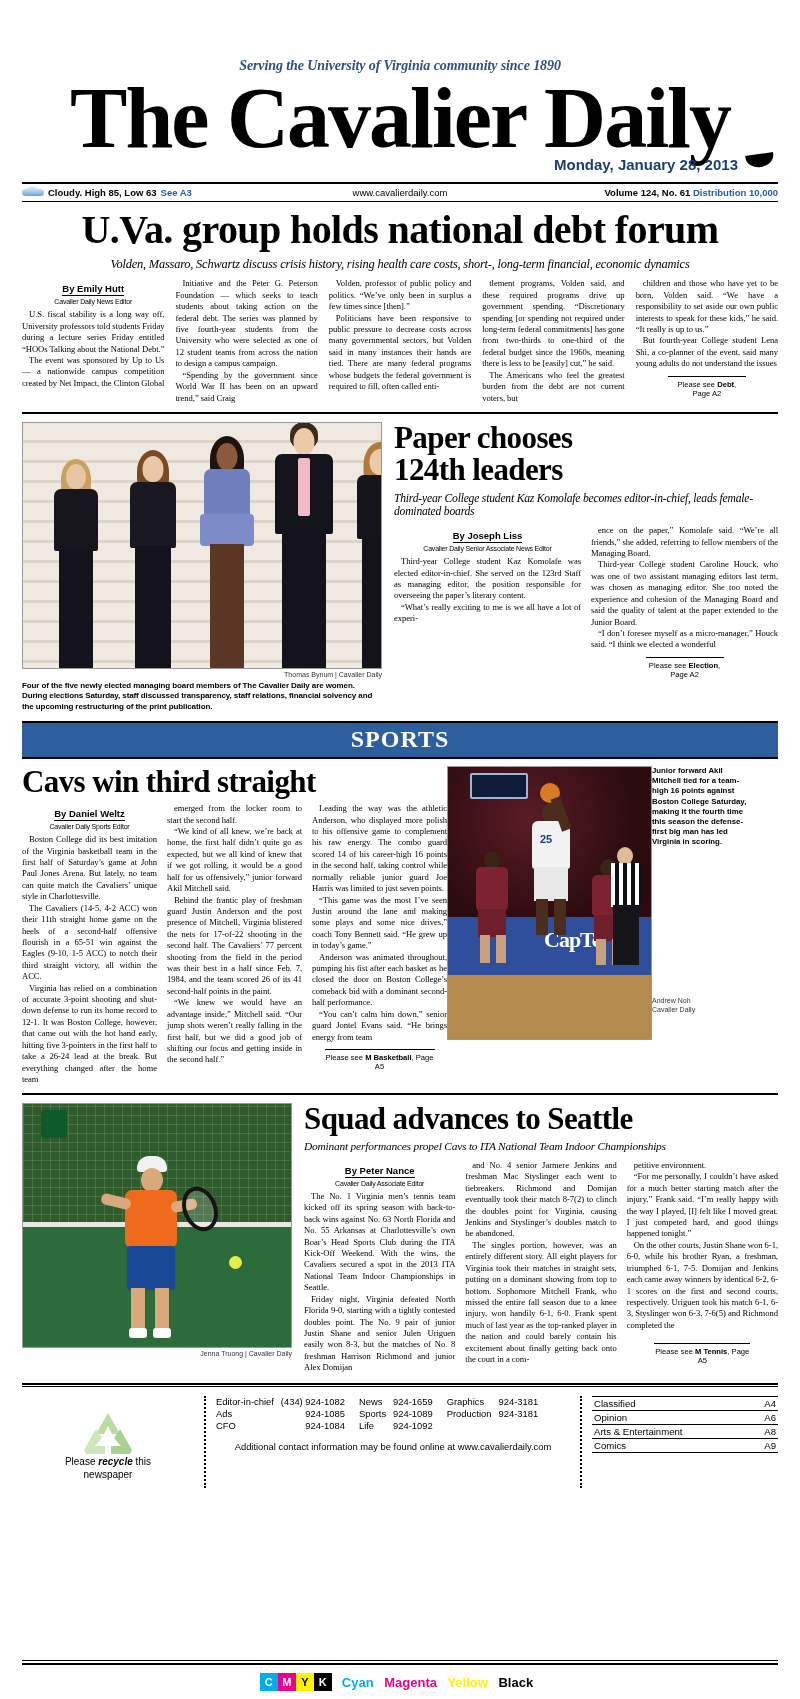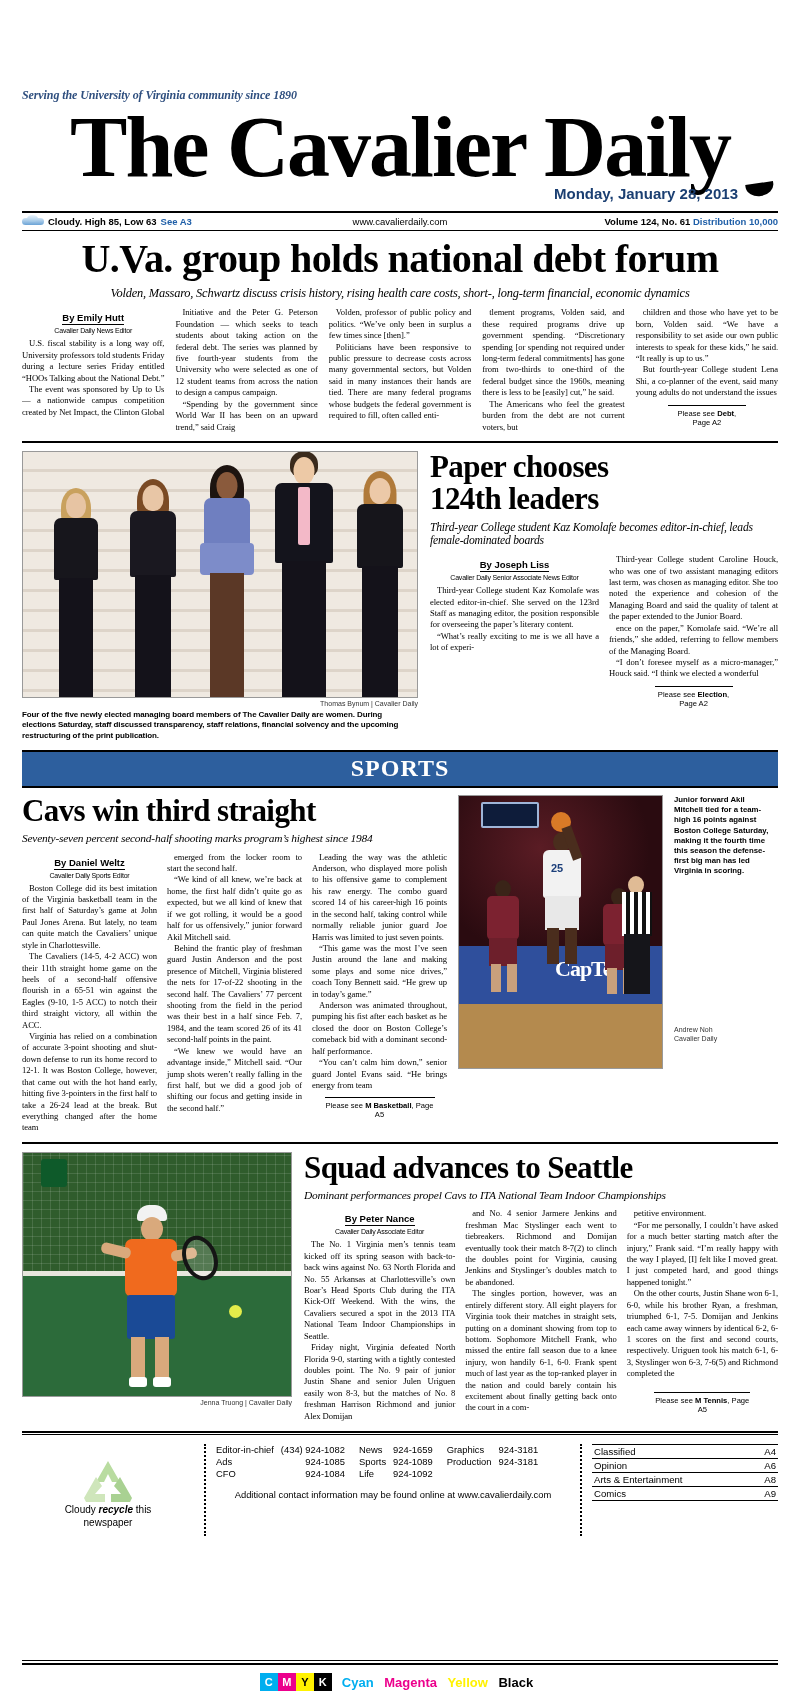--- a/index.html
+++ b/index.html
@@ -10,22 +10,22 @@
     font-family:"Liberation Serif", serif;
     color:#000;
     overflow:hidden;
   }
   .page { width:800px; height:1699px; position:relative; padding:0 22px; }
 
   
   .tagline {
     font-family:"Liberation Serif", serif;
     font-style:italic; font-weight:bold;
-    font-size:12px; color:#2f4f7f;
-    padding-top:88px; letter-spacing:-0.1px;
+    font-size:14px; color:#2f4f7f;
+    padding-top:58px; letter-spacing:-0.1px;text-align:center;
   }
   .nameplate {
     text-align:center;
     font-family:"Liberation Serif", serif;
     font-weight:bold;
     font-size:86px;
     line-height:0.95;
     letter-spacing:-2px;
     margin-top:4px;
     white-space:nowrap;
@@ -128,21 +128,21 @@
   
   .s1 { margin-top:8px; }
   .s1 .hl { font-size:40px; text-align:center; }
   .s1 .deck { text-align:center; margin-top:7px; font-size:12.4px; }
   .s1 .cols { display:flex; gap:11px; margin-top:7px; }
   .s1 .col { flex:1; }
 
   
   .s2wrap { margin-top:8px; border-top:2.5px solid #000; padding-top:8px; }
   .s2 { display:flex; gap:12px; }
-  .photoA { width:396px; }
+  .photoA { width:360px; }
   .photo-frame { border:1px solid #999; background:#d8cfc6; position:relative; overflow:hidden; }
   .s2 .right { flex:1; }
   .s2 .hl { font-size:31px; line-height:1.03; }
   .s2 .deck { margin-top:6px; font-size:11.6px; }
   .s2 .cols { display:flex; gap:10px; margin-top:6px; }
   .s2 .col { flex:1; }
 
   
   .gp { width:100%; height:245px; position:relative; background:#efe9e2; }
   .gp .steps { position:absolute; left:0; right:0; top:0; bottom:0;
@@ -162,21 +162,21 @@
     font-family:"Liberation Serif", serif;
     font-weight:bold;
     font-size:24px;
     letter-spacing:1px;
     padding:3px 0 4px 0;
     border-top:2px solid #000;
     border-bottom:2px solid #000;
   }
 
   
-  .s3 { margin-top:7px; display:flex; gap:11px; }
+  .s3 { margin-top:7px; display:flex; }
   .s3 .left { width:425px; }
   .s3 .hl { font-size:31px; }
   .s3 .deck { margin-top:6px; font-size:11.4px; }
   .s3 .cols { display:flex; gap:10px; margin-top:6px; }
   .s3 .col { flex:1; }
   .s3 .photocol { width:205px; }
   .s3 .sidecap { width:100px; }
   .sidecap-txt {
     font-family:"Liberation Sans", sans-serif;
     font-weight:bold; font-size:7.8px; line-height:1.3;
@@ -351,40 +351,39 @@
           <div class="col">
             <div class="bylinewrap"><span class="byline">By Joseph Liss</span></div>
             <div class="bytitle">Cavalier Daily Senior Associate News Editor</div>
             <div class="body">
               <p>Third-year College student Kaz Komolafe was elected editor-in-chief. She served on the 123rd Staff as managing editor, the position responsible for overseeing the paper’s literary content.</p>
               <p>“What’s really exciting to me is we all have a lot of experi-</p>
             </div>
           </div>
           <div class="col">
             <div class="body">
+              <p>ence on the paper,” Komolafe said. “We’re all friends,” she added, referring to fellow members of the Managing Board.</p>
               <p>Third-year College student Caroline Houck, who was one of two assistant managing editors last term, was chosen as managing editor. She too noted the experience and cohesion of the Managing Board and said the quality of talent at the paper extended to the Junior Board.</p>
-              <p>ence on the paper,” Komolafe said. “We’re all friends,” she added, referring to fellow members of the Managing Board.</p>
               <p>“I don’t foresee myself as a micro-manager,” Houck said. “I think we elected a wonderful</p>
             </div>
             <div class="jump">
               <span>Please see</span>
               <b>Election</b><span>, Page A2</span>
             </div>
           </div>
         </div>
       </div>
     </div>
   </div>
 
   <div class="sportsbar">SPORTS</div>
 
   <div class="s3">
     <div class="left">
       <div class="hl">Cavs win third straight</div>
-      <div class="deck">Seventy-seven percent second-half shooting marks program’s highest since 1984</div>
       <div class="cols">
         <div class="col">
           <div class="bylinewrap"><span class="byline">By Daniel Weltz</span></div>
           <div class="bytitle">Cavalier Daily Sports Editor</div>
           <div class="body">
             <p>Boston College did its best imitation of the Virginia basketball team in the first half of Saturday’s game at John Paul Jones Arena. But lately, no team can quite match the Cavaliers’ unique style in Charlottesville.</p>
             <p>The Cavaliers (14-5, 4-2 ACC) won their 11th straight home game on the heels of a second-half offensive flourish in a 65-51 win against the Eagles (9-10, 1-5 ACC) to notch their third straight victory, all within the ACC.</p>
             <p>Virginia has relied on a combination of accurate 3-point shooting and shut-down defense to run its home record to 12-1. It was Boston College, however, that came out with the hot hand early, hitting five 3-pointers in the first half to take a 26-24 lead at the break. But everything changed after the home team</p>
           </div>
         </div>
@@ -532,21 +531,21 @@
     <div class="footwrap2">
       <div class="recyclebox">
         <div class="recycle-sym">
           <svg viewBox="0 0 60 44" width="60" height="44" aria-hidden="true">
             <path d="M30 3 L42 24 L34 24 L30 16 L26 24 L18 24 Z" fill="#b9dca0"></path>
             <path d="M6 40 L18 19 L24 28 L17 36 L27 36 L27 44 L8 44 Z" fill="#cfe6bb"></path>
             <path d="M54 40 L42 19 L36 28 L43 36 L33 36 L33 44 L52 44 Z" fill="#a9d192"></path>
           </svg>
         </div>
         <div class="recycle-txt">
-          <span>Cloudy</span>
+          <span>Please</span>
           <i><b>recycle</b></i>
           <span>this</span><br>
           <span>newspaper</span>
         </div>
       </div>
 
       <div class="dotted"></div>
 
       <div class="contacts">
         <table>

